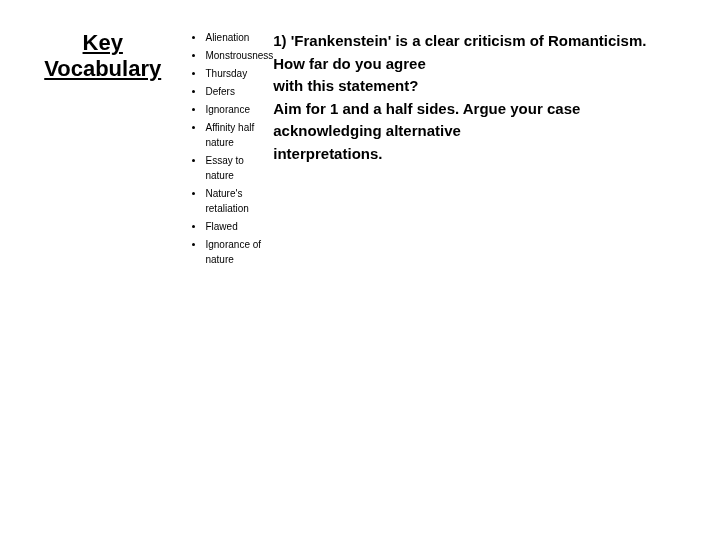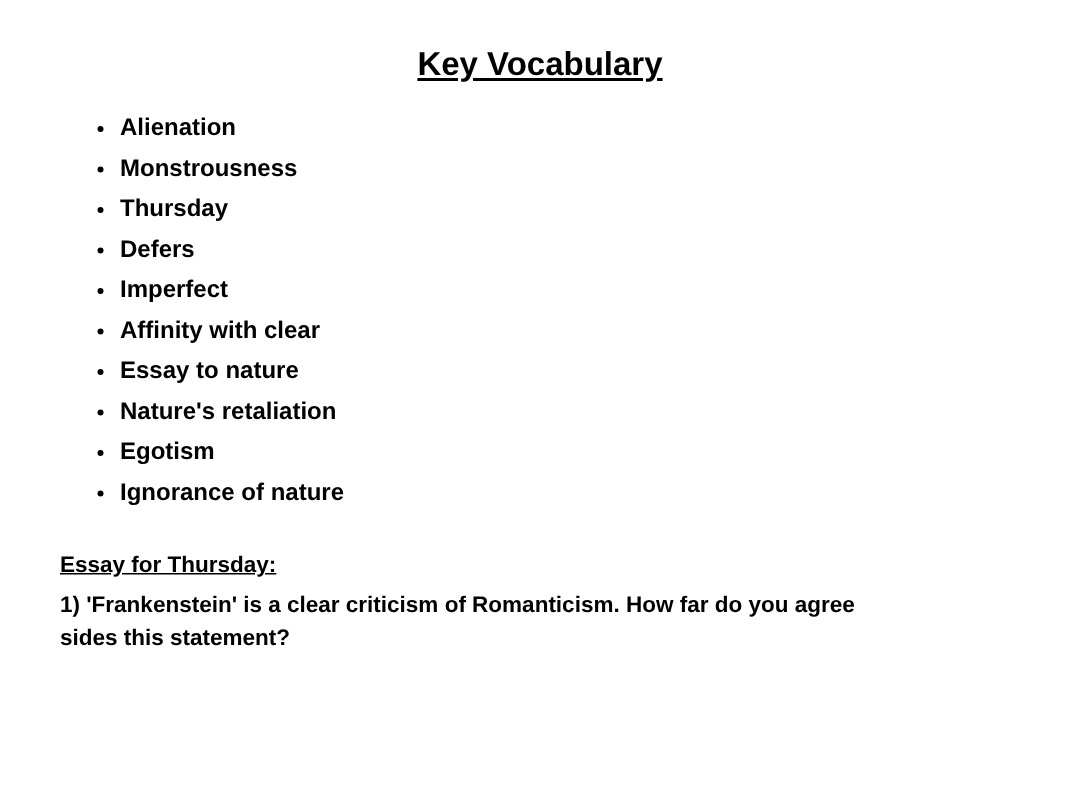--- a/index.html
+++ b/index.html
@@ -16,42 +16,40 @@
       font-size: 15px;
       color: #000000;
       overflow: hidden;
     }
 
     .page {
       width: 720px;
       height: 540px;
       padding: 30px 40px 30px 40px;
       display: flex;
-      flex-direction: column;
     }
 
     .title {
       text-align: center;
       font-size: 22px;
       font-weight: bold;
       text-decoration: underline;
       margin-bottom: 18px;
     }
 
     .vocab-list {
       list-style: disc;
       padding-left: 40px;
       margin-bottom: 22px;
     }
 
     .vocab-list li {
       margin-bottom: 3px;
-      font-size: 16px;
+      font-size: 10px;
       line-height: 1.5;
-      font-weight: bold;
     }
 
     .essay-section {
       font-size: 15px;
       line-height: 1.5;
     }
 
     .essay-title {
       font-weight: bold;
       text-decoration: underline;
@@ -67,30 +65,30 @@
 
 <div class="page">
 
   <div class="title">Key Vocabulary</div>
 
   <ul class="vocab-list">
   <li>Alienation</li>
       <li>Monstrousness</li>
       <li>Thursday</li>
       <li>Defers</li>
-      <li>Imperfect</li>
-      <li>Affinity with clear</li>
+      <li>Ignorance</li>
+      <li>Affinity half nature</li>
       <li>Essay to nature</li>
       <li>Nature's retaliation</li>
-      <li>Egotism</li>
+      <li>Flawed</li>
       <li>Ignorance of nature</li>
     </ul>
 
   <div class="essay-section">
-    <div class="essay-title">Essay for Thursday:</div>
     <div class="essay-body">
       <span>1) 'Frankenstein' is a clear criticism of Romanticism. How far do you agree</span><br>
-      <span>sides this statement?</span><br>
-      <br>
+      <span>with this statement?</span><br>
+      <span>Aim for 1 and a half sides. Argue your case acknowledging alternative</span><br>
+      <span>interpretations.</span>
     </div>
   </div>
 
 </div>
 
 </body></html>

